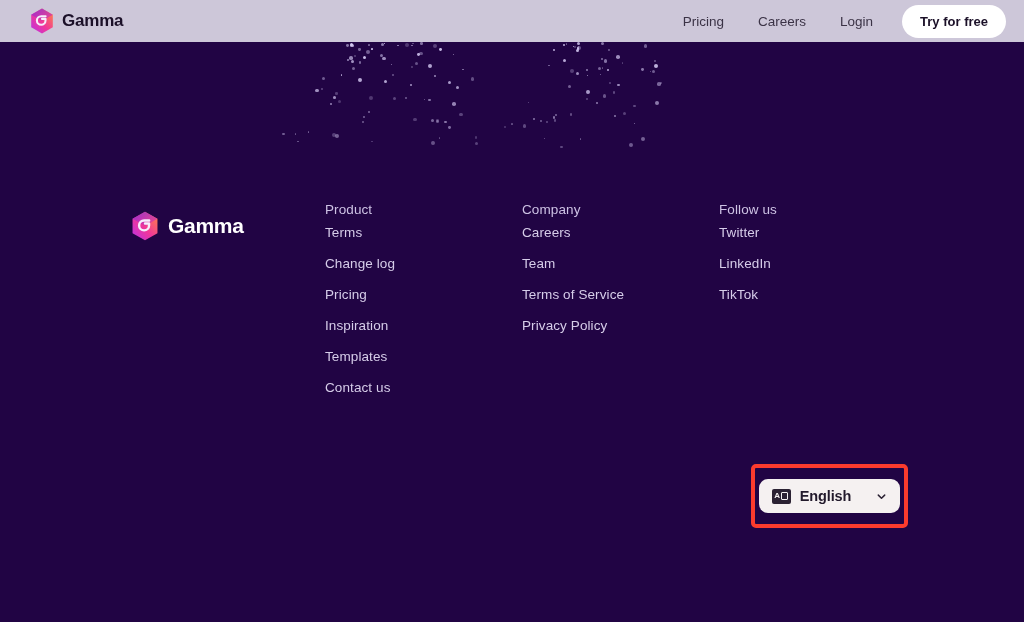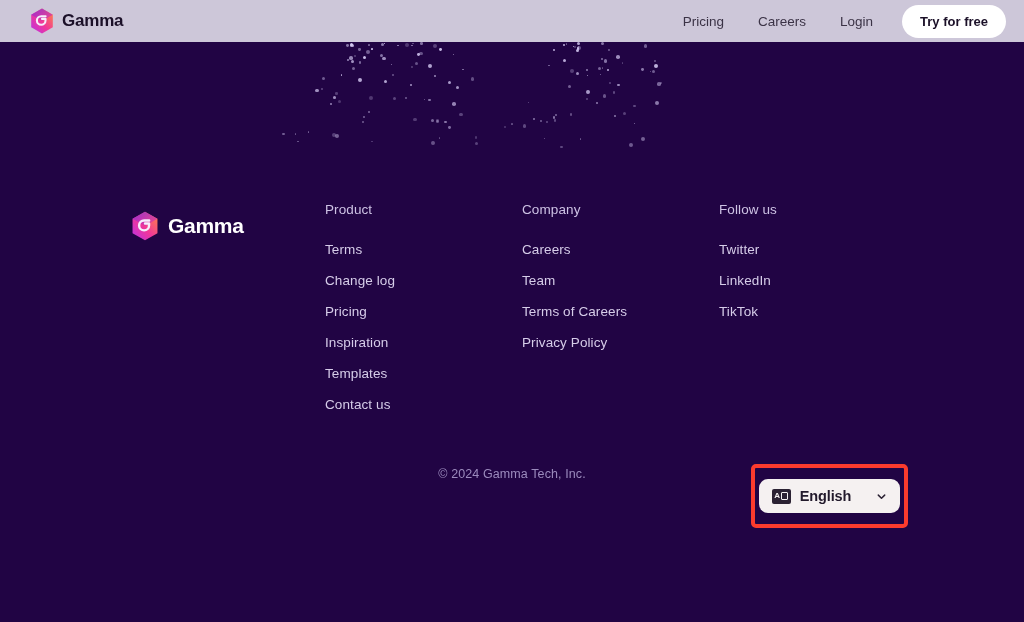--- a/index.html
+++ b/index.html
@@ -59,21 +59,21 @@
   .col-logo { width:194px; margin-left:131px; padding-top:9px; }
   .flogo { display:flex; align-items:center; gap:9px; }
   .flogo-mark { width:28px; height:30px; position:relative; flex:none; }
   .flogo-name {
     font-size:21px; font-weight:700; color:#ffffff; letter-spacing:-0.3px;
   }
   .fcol { width:197px; }
   .fcol.c1 { width:197px; }
   .col-title {
     font-size:13.5px; color:#cdc2e4; font-weight:400;
-    margin-bottom:25px; letter-spacing:0.1px;
+    margin-bottom:8px; letter-spacing:0.1px;
   }
   .col-link {
     display:block; font-size:13.5px; color:#d6cde9;
     text-decoration:none; margin-bottom:16px; letter-spacing:0.1px;
   }
   .col-link:last-child { margin-bottom:0; }
 
   .copyright {
     position:absolute; top:425px; left:0; width:1024px;
     text-align:center; font-size:12.5px; color:#9b8bbd; letter-spacing:0.1px;
@@ -329,34 +329,33 @@
       <a class="col-link" href="#">Pricing</a>
       <a class="col-link" href="#">Inspiration</a>
       <a class="col-link" href="#">Templates</a>
       <a class="col-link" href="#">Contact us</a>
     </div>
 
     <div class="fcol">
       <div class="col-title">Company</div>
       <a class="col-link" href="#">Careers</a>
       <a class="col-link" href="#">Team</a>
-      <a class="col-link" href="#">Terms of Careers</a>
+      <a class="col-link" href="#">Terms of Service</a>
       <a class="col-link" href="#">Privacy Policy</a>
     </div>
 
     <div class="fcol">
       <div class="col-title">Follow us</div>
       <a class="col-link" href="#">Twitter</a>
       <a class="col-link" href="#">LinkedIn</a>
       <a class="col-link" href="#">TikTok</a>
     </div>
 
   </div>
 
-  <div class="copyright">© 2024 Gamma Tech, Inc.</div>
 
 </div>
 
 <div class="lang-wrap">
   <button class="lang-btn">
     <span class="translate-icon">
       <span class="gA">A</span>
       <span class="gB"></span>
     </span>
     <span class="lang-label">English</span>

